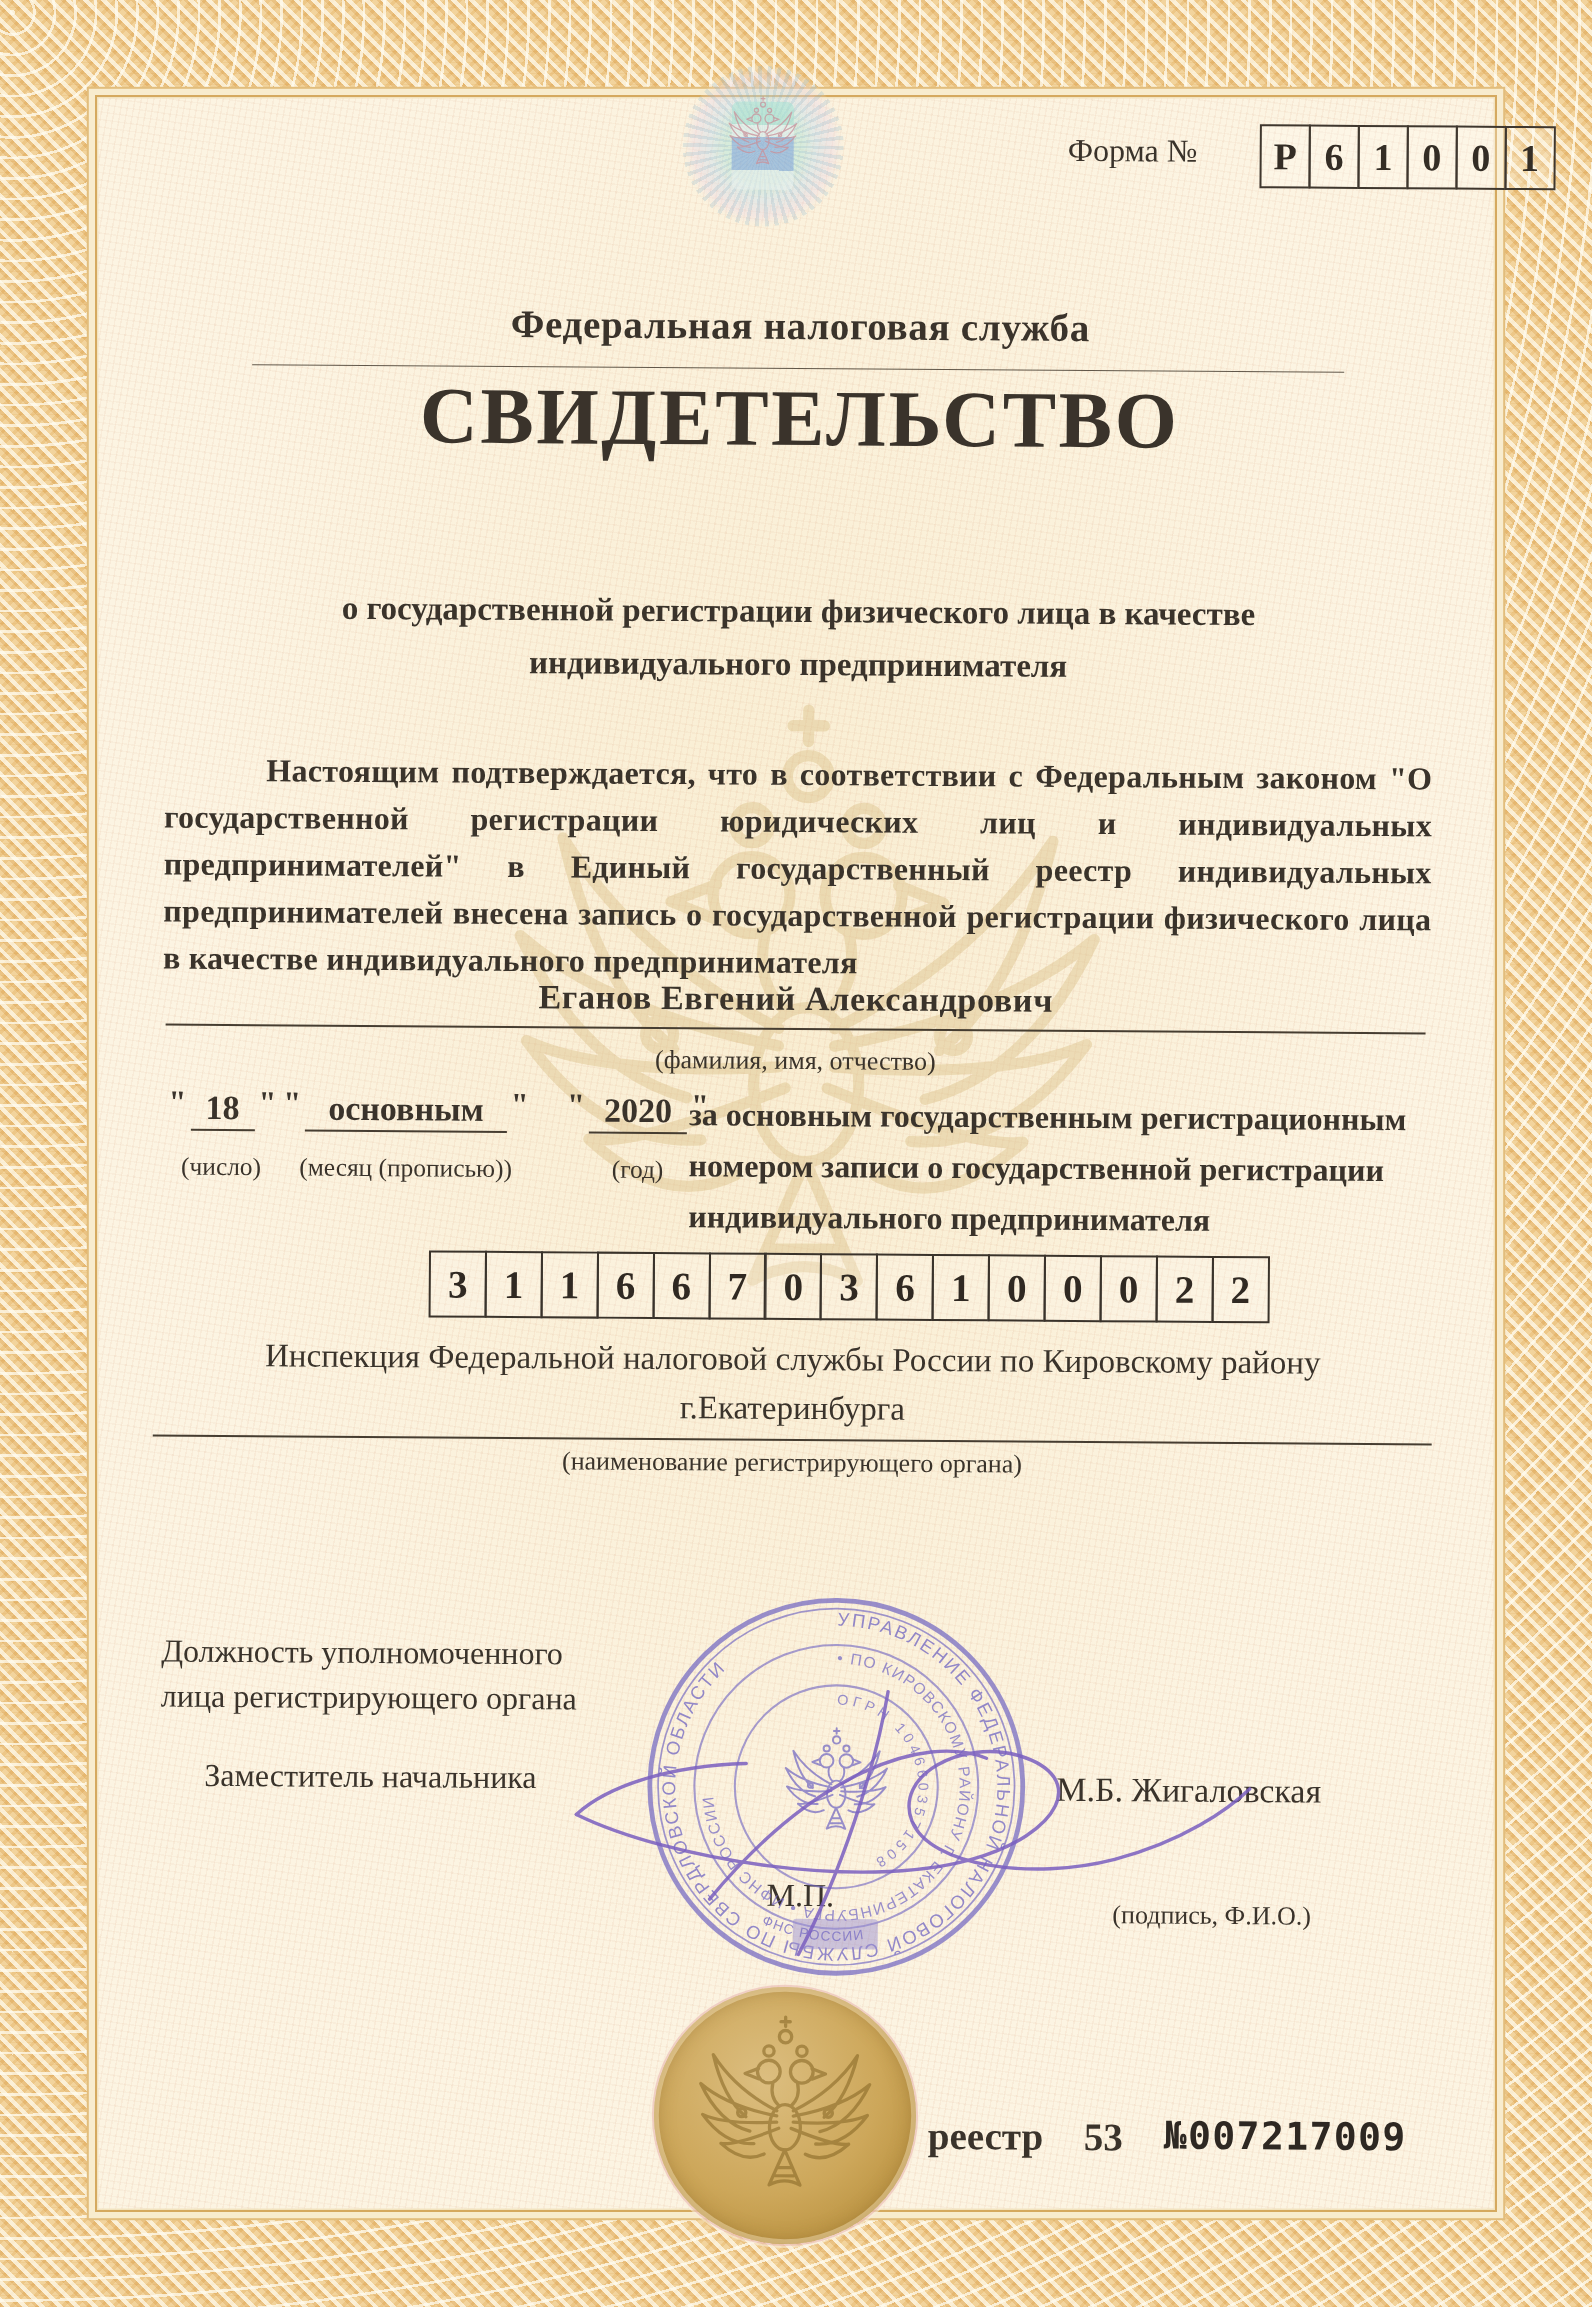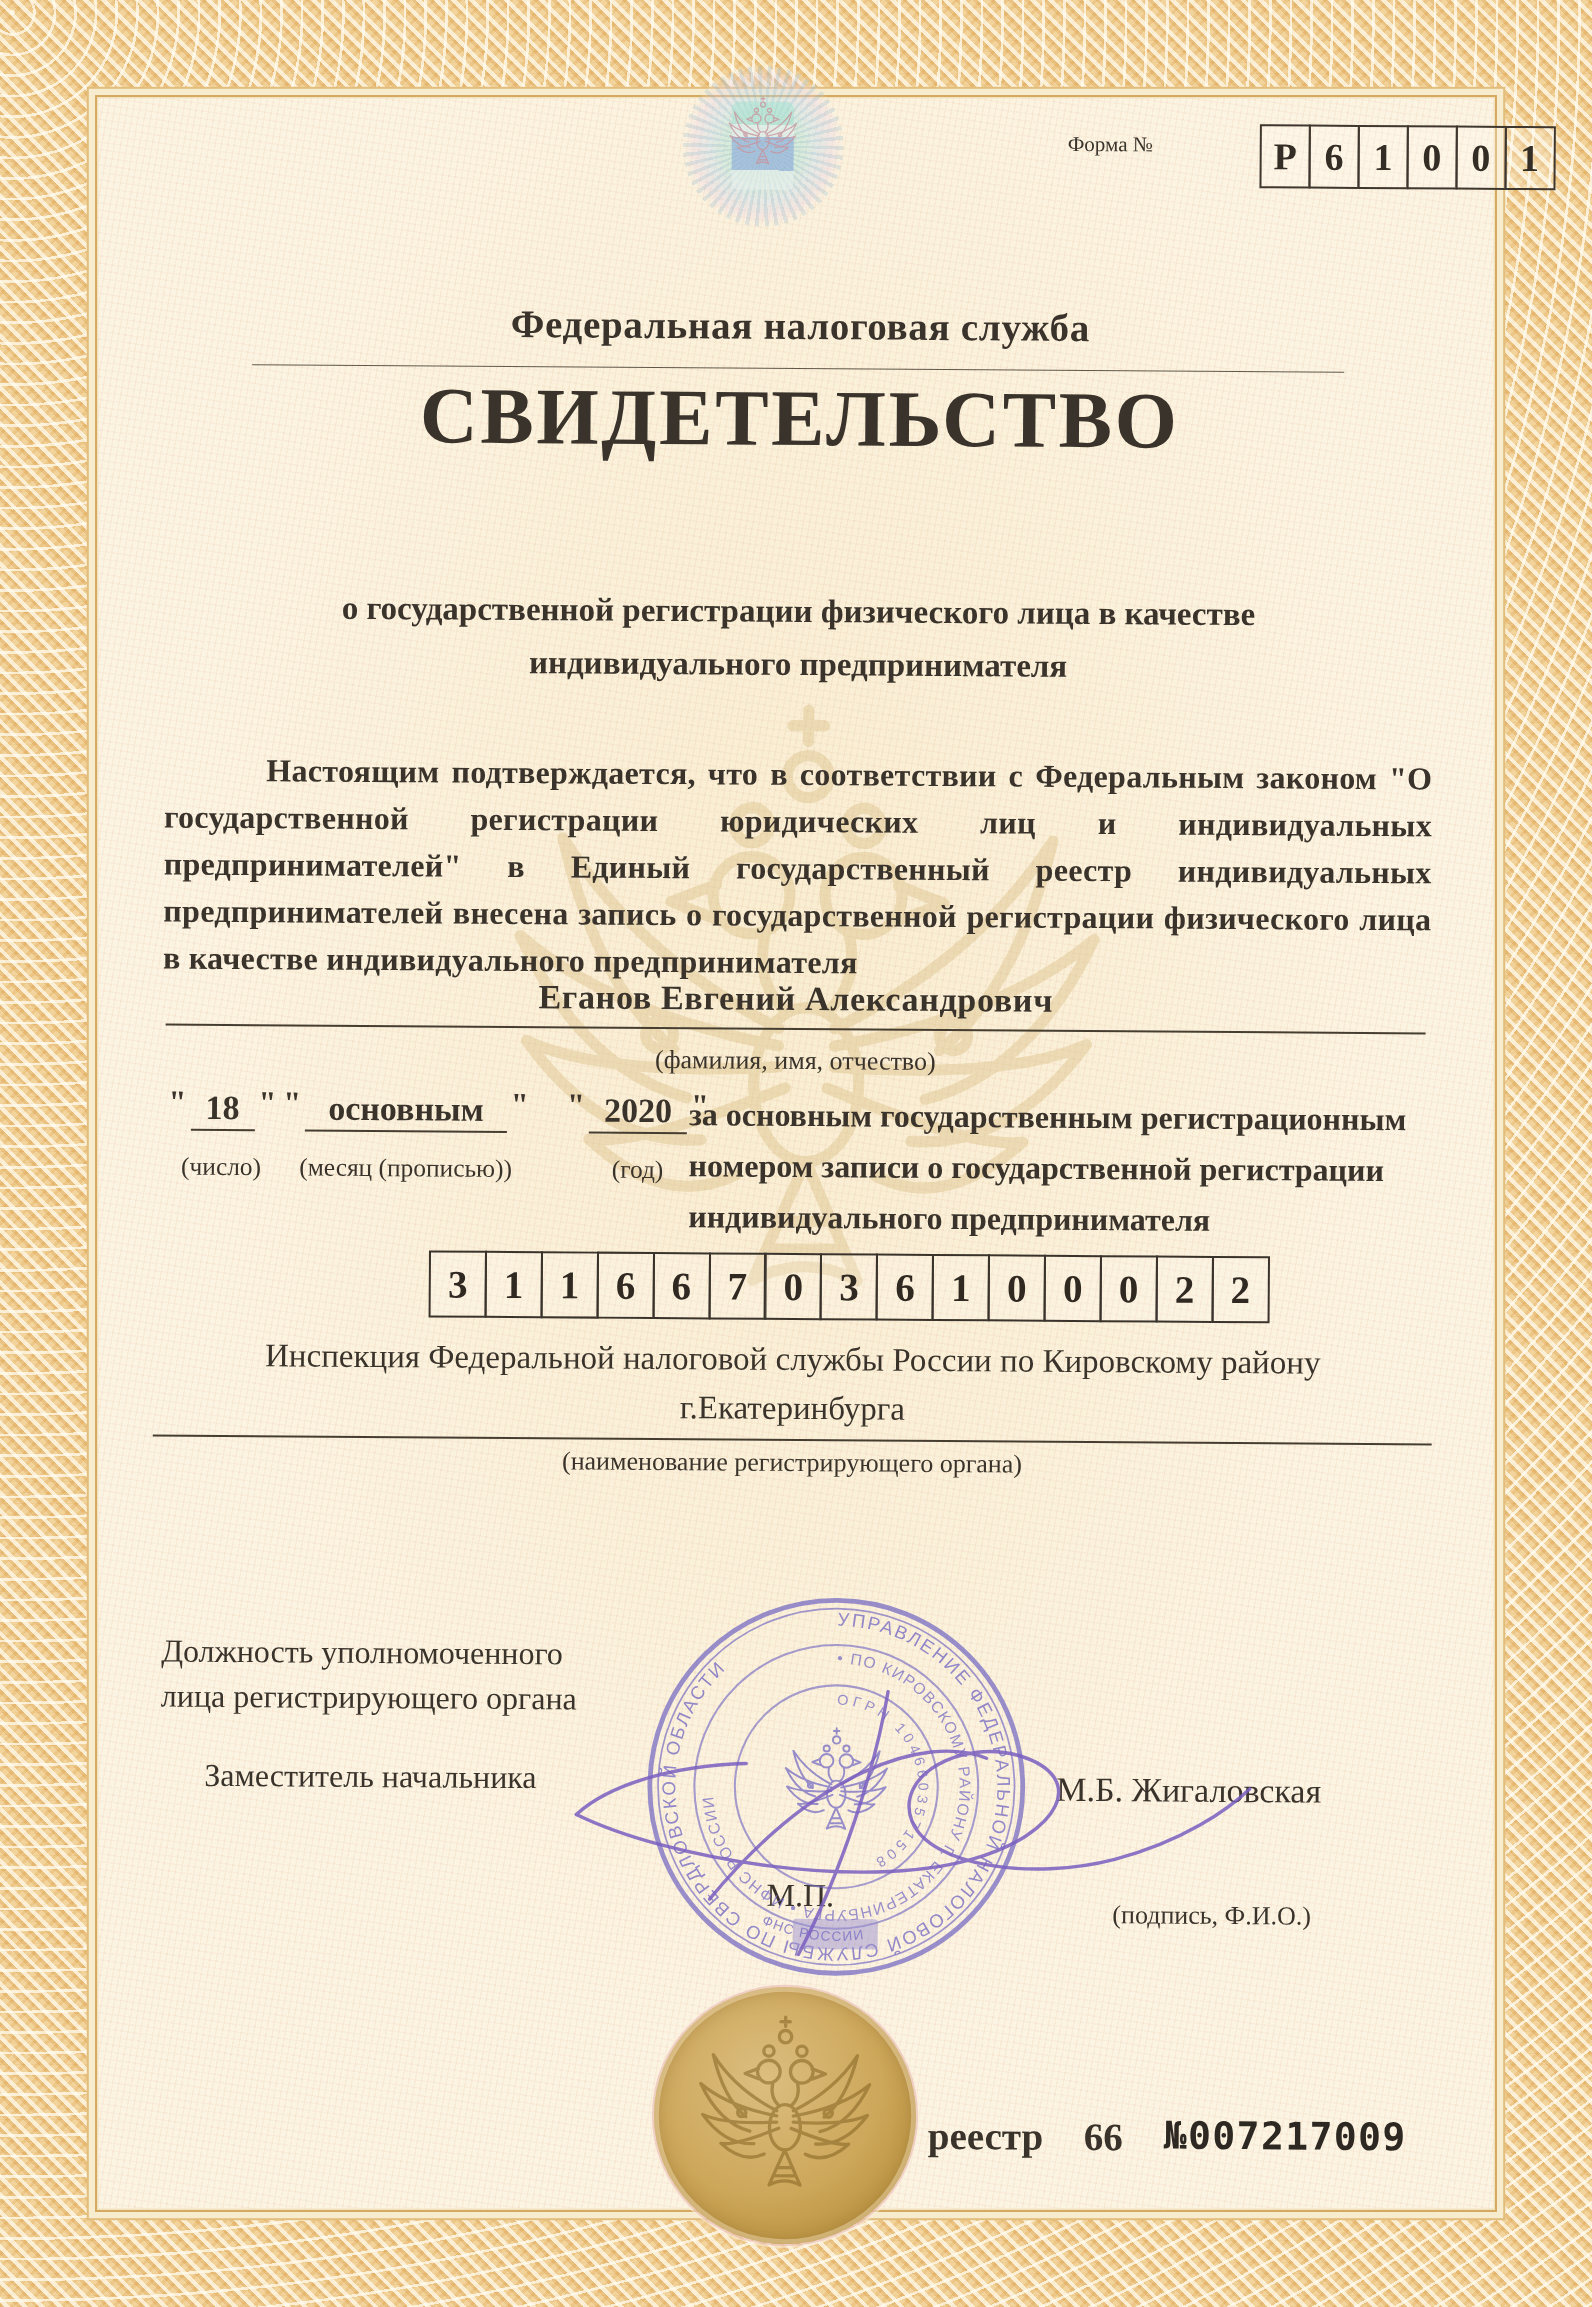--- a/index.html
+++ b/index.html
@@ -37,21 +37,21 @@
     background:
       repeating-conic-gradient(from 10deg, rgba(145,185,205,.30) 0deg 3deg, rgba(252,246,236,.04) 3deg 7.2deg),
       radial-gradient(circle at 50% 50%, rgba(170,226,214,.55) 0 33%, rgba(190,218,242,.45) 47%, rgba(232,210,232,.42) 61%, rgba(242,234,220,.18) 69%, rgba(242,234,220,0) 72%);
   }
   .holo-shield{
     position:absolute;left:49px;top:36px;width:62px;height:88px;border-radius:6.9px;opacity:.55;
     background:linear-gradient(180deg,#9adfd2 0 26%,#eef6f8 26% 40%,#6d97dd 40% 78%,#e8f2f4 78%);
   }
   .holo-eagle{position:absolute;left:39px;top:29px;color:#c0808f;opacity:.75;}
   
-  .form-label{left:1062px;top:130px;font-size:21px;}
+  .form-label{left:1062px;top:130px;font-size:32px;}
   .boxes{left:1254px;top:121px;display:flex;}
   .boxes .cell{
     box-sizing:border-box;width:51px;height:64px;border:2.1px solid #3f372e;margin-left:-2.1px;
     display:flex;align-items:center;justify-content:center;
     font-size:38px;font-weight:700;color:#342d25;background:rgba(255,252,244,.25);
   }
   .boxes .cell:first-child{margin-left:0;}
   
   .agency{left:103px;width:1386px;top:303px;font-size:39px;font-weight:700;letter-spacing:0.7px;}
   .agency-rule{left:248px;width:1092px;top:368px;border-top:1.7px solid rgba(64,54,42,.82);height:0;}
@@ -254,18 +254,18 @@
       <path d="M468 58 C450 170 402 322 340 442"></path>
     </svg>
 
     <div class="abs gold-seal">
       <svg class="gold-eagle" width="206" height="206" viewBox="0 0 200 200" xmlns="http://www.w3.org/2000/svg" xmlns:xlink="http://www.w3.org/1999/xlink">
         <use href="#eagle" xlink:href="#eagle"></use>
       </svg>
     </div>
 
     <div class="abs series-label txt">реестр</div>
-    <div class="abs series-region txt">66</div>
+    <div class="abs series-region txt">53</div>
     <div class="abs series-number txt">№007217009</div>
 
   </div>
 </div>
 
 
 </body></html>

